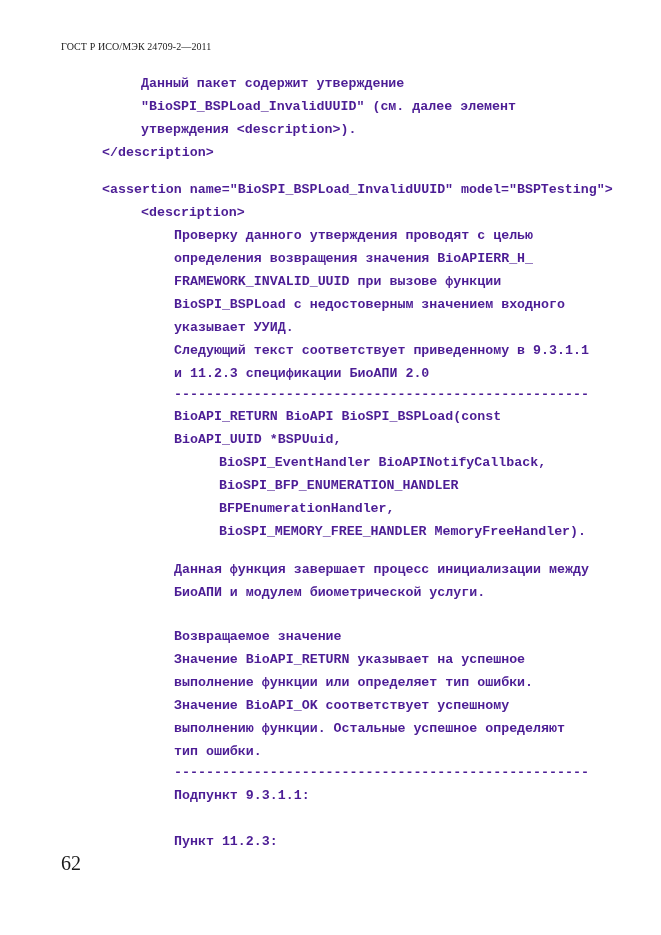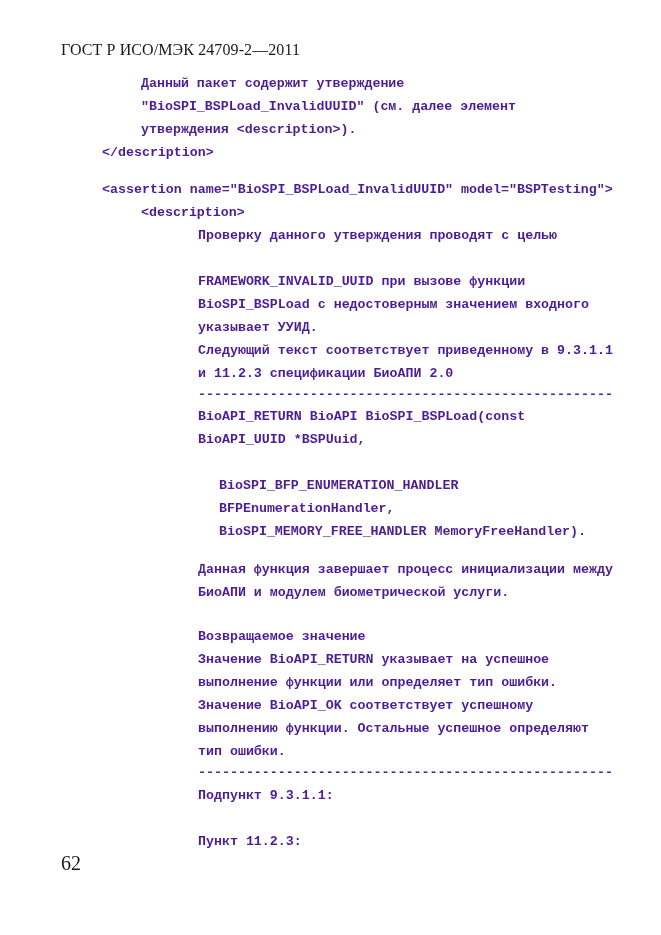--- a/index.html
+++ b/index.html
@@ -12,21 +12,21 @@
       height: 935px;
       position: relative;
       overflow: hidden;
       color: #111111;
     }
     .header {
       position: absolute;
       left: 61px;
       top: 41px;
       font-family: "Liberation Serif", serif;
-      font-size: 16px;
+      font-size: 10px;
       color: #1a1a1a;
       letter-spacing: 0.1px;
     }
     .page-number {
       position: absolute;
       left: 61px;
       top: 852px;
       font-family: "Liberation Serif", serif;
       font-size: 20px;
       color: #1a1a1a;
@@ -41,44 +41,46 @@
       white-space: pre;
       color: #4c1d95;
     }
     .line {
       position: absolute;
       height: 18px;
       line-height: 18px;
     }
     .l0 { left: 102px; }
     .l1 { left: 141px; }
-    .l2 { left: 198px; }
+    .l2 { left: 174px; }
     .l3 { left: 219px; }
   </style>
 </head>
 <body>
 
 <div class="header">ГОСТ Р ИСО/МЭК 24709-2—2011</div>
 
 <div class="code">
   <div class="line l1" style="top:75px">Данный пакет содержит утверждение</div>
   <div class="line l1" style="top:98px">"BioSPI_BSPLoad_InvalidUUID" (см. далее элемент</div>
   <div class="line l1" style="top:121px">утверждения &lt;description&gt;).</div>
   <div class="line l0" style="top:144px">&lt;/description&gt;</div>
   <div class="line l0" style="top:181px">&lt;assertion name="BioSPI_BSPLoad_InvalidUUID" model="BSPTesting"&gt;</div>
   <div class="line l1" style="top:204px">&lt;description&gt;</div>
   <div class="line l2" style="top:227px">Проверку данного утверждения проводят с целью</div>
+  <div class="line l2" style="top:250px">определения возвращения значения BioAPIERR_H_</div>
   <div class="line l2" style="top:296px">BioSPI_BSPLoad с недостоверным значением входного</div>
   <div class="line l2" style="top:273px">FRAMEWORK_INVALID_UUID при вызове функции</div>
   <div class="line l2" style="top:319px">указывает УУИД.</div>
   <div class="line l2" style="top:342px">Следующий текст соответствует приведенному в 9.3.1.1</div>
   <div class="line l2" style="top:365px">и 11.2.3 спецификации БиоАПИ 2.0</div>
   <div class="line l2" style="top:386px">----------------------------------------------------</div>
   <div class="line l2" style="top:408px">BioAPI_RETURN BioAPI BioSPI_BSPLoad(const</div>
   <div class="line l2" style="top:431px">BioAPI_UUID *BSPUuid,</div>
+  <div class="line l3" style="top:454px">BioSPI_EventHandler BioAPINotifyCallback,</div>
   <div class="line l3" style="top:477px">BioSPI_BFP_ENUMERATION_HANDLER</div>
   <div class="line l3" style="top:500px">BFPEnumerationHandler,</div>
   <div class="line l3" style="top:523px">BioSPI_MEMORY_FREE_HANDLER MemoryFreeHandler).</div>
   <div class="line l2" style="top:561px">Данная функция завершает процесс инициализации между</div>
   <div class="line l2" style="top:584px">БиоАПИ и модулем биометрической услуги.</div>
   <div class="line l2" style="top:628px">Возвращаемое значение</div>
   <div class="line l2" style="top:651px">Значение BioAPI_RETURN указывает на успешное</div>
   <div class="line l2" style="top:674px">выполнение функции или определяет тип ошибки.</div>
   <div class="line l2" style="top:697px">Значение BioAPI_OK соответствует успешному</div>
   <div class="line l2" style="top:720px">выполнению функции. Остальные успешное определяют</div>

